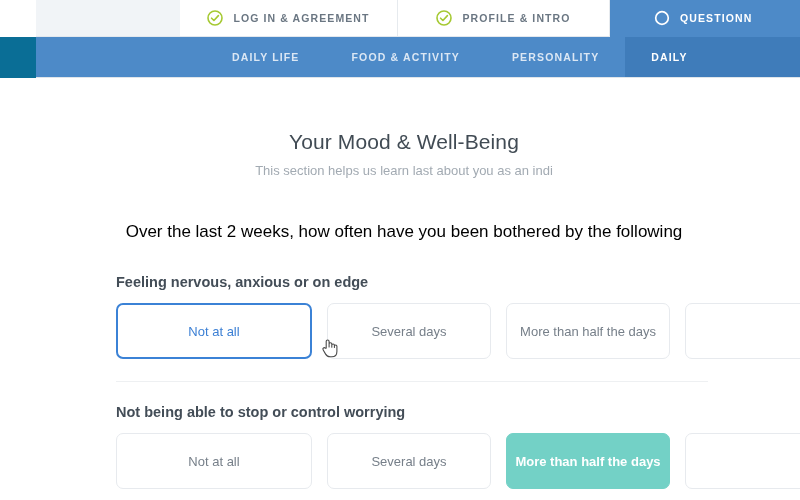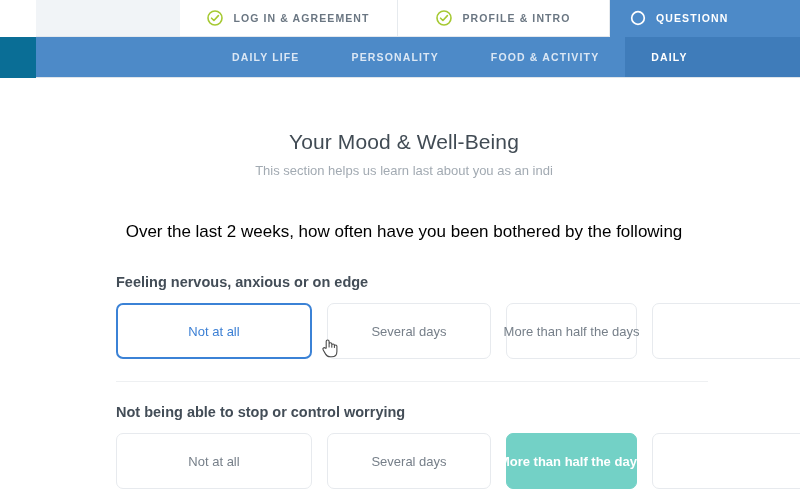--- a/index.html
+++ b/index.html
@@ -43,21 +43,21 @@
   }
   .step.w1 { width: 218px; }
   .step.w2 { width: 212px; }
   .step.active {
     background: #4d8ac8;
     color: #ffffff;
     border-right: none;
     border-bottom: 1px solid #4d8ac8;
     width: 190px;
     justify-content: flex-start;
-    padding-left: 20px;
+    padding-left: 44px;
     overflow: hidden;
     margin-top: 37px;
   }
 
   .icon-check { width: 16px; height: 16px; flex: 0 0 16px; display:block; }
   .icon-circle { width: 16px; height: 16px; flex: 0 0 16px; display:block; }
 
   
   .subnav {
     position: absolute; left: 0; top: 37px; width: 800px; height: 41px;
@@ -125,21 +125,21 @@
     border-radius: 7px;
     background: #ffffff;
     font-size: 13px;
     color: #767f89;
     white-space: nowrap;
     padding: 0 14px;
     flex: 0 0 auto;
   }
   .option.w1 { width: 196px; }
   .option.w2 { width: 164px; }
-  .option.w3 { width: 131px; }
+  .option.w3 { width: 164px; }
   .option.w4 { width: 165px; }
 
   .option.hovered {
     border: 2px solid #3b82d6;
     color: #3b7fd4;
   }
   .option.selected {
     background: #73d1c6;
     border-color: #73d1c6;
     color: #ffffff;
@@ -194,24 +194,24 @@
     </div>
   </div>
 
   <div class="subnav">
     <div class="subnav-block"></div>
     <div class="subnav-spacer"></div>
     <div class="subnav-item">
       <span>DAILY LIFE</span>
     </div>
     <div class="subnav-item">
+      <span>FOOD &amp; ACTIVITY</span>
+    </div>
+    <div class="subnav-item">
       <span>PERSONALITY</span>
-    </div>
-    <div class="subnav-item">
-      <span>FOOD &amp; ACTIVITY</span>
     </div>
     <div class="subnav-item active">
       <span>DAILY</span>
     </div>
   </div>
 
   <div class="content">
 
     <div class="page-head">
       <div class="page-title">Your Mood &amp; Well-Being</div>

